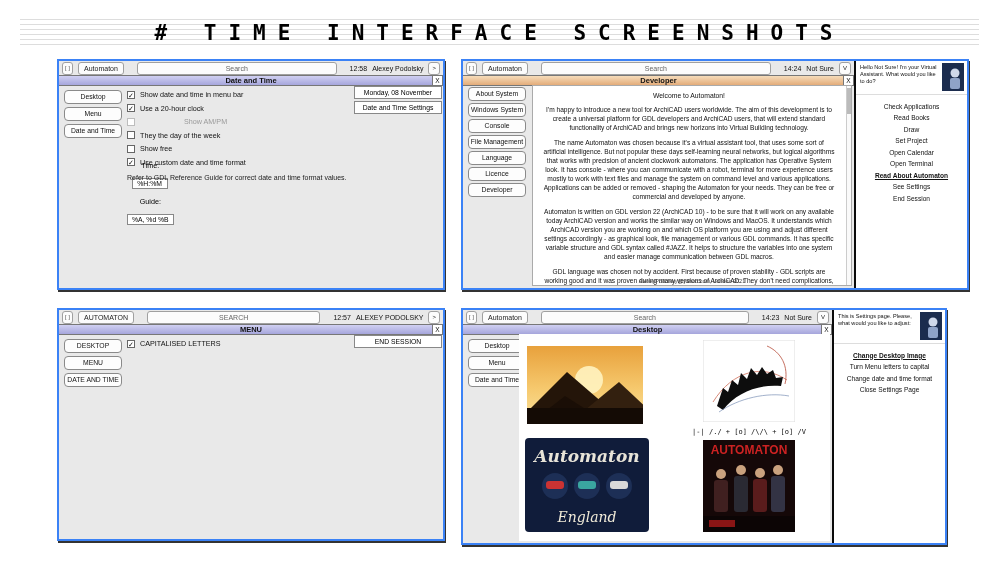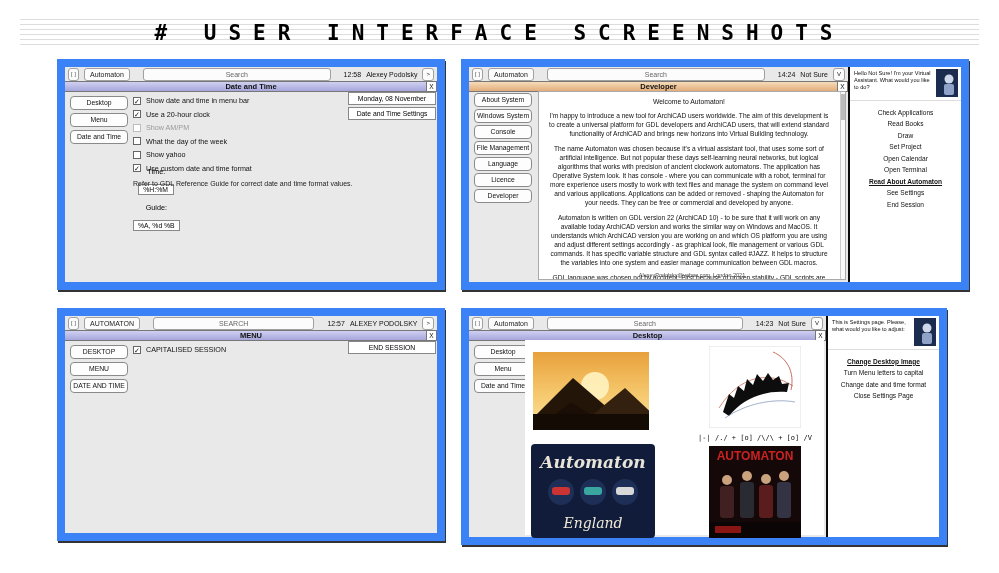--- a/index.html
+++ b/index.html
@@ -7,21 +7,21 @@
   .page { position:relative; width:999px; height:573px; overflow:hidden; background:#fff; }
 
   
   .rules { position:absolute; left:20px; right:20px; top:15px; height:34px;
            background:repeating-linear-gradient(to bottom, transparent 0 4px, #ddd 4px 5px); }
   .heading { position:absolute; left:0; right:0; top:21px; text-align:center;
              font-family:"DejaVu Sans Mono", monospace; font-size:21px; font-weight:bold;
              letter-spacing:12px; color:#000; }
 
   
-  .window { position:absolute; border:8px solid #3b82f6; background:#e9e9e9; box-shadow:1px 2px 0 #333; }
+  .window { position:absolute; border:2px solid #3b82f6; background:#e9e9e9; box-shadow:1px 2px 0 #333; }
   #win-dt   { left:57px;  top:59px;  width:388px; height:231px; }
   #win-dev  { left:461px; top:59px;  width:508px; height:231px; }
   #win-menu { left:57px;  top:308px; width:388px; height:233px; }
   #win-desk { left:461px; top:308px; width:486px; height:237px; }
   .main { position:absolute; left:0; top:0; right:0; bottom:0; }
   .main.with-assistant { right:113px; }
 
   .titlebar { display:flex; align-items:center; gap:5px; height:14px; padding:0 3px; }
   .tb-box { border:1px solid #a0a0a0; border-radius:3px; background:#fcfcfc; font-size:7px;
             line-height:9px; padding:1px 5px; color:#222; white-space:nowrap; }
@@ -44,21 +44,21 @@
               line-height:8px; padding:2px 1px; text-align:center; color:#111; }
 
   .right-btns { position:absolute; right:1px; top:25px; display:flex; flex-direction:column; gap:2px; width:88px; }
   .rbtn { border:1px solid #888; background:#fff; font-size:6.8px; padding:2px 2px; text-align:center; }
 
   .options { position:absolute; left:68px; top:29px; }
   .opt { display:flex; align-items:center; margin-bottom:4.6px; }
   .cb { width:8px; height:8px; border:1px solid #666; background:#fff; font-size:7px; line-height:7px;
         text-align:center; margin-right:5px; color:#111; }
   .opt-label { font-size:7.2px; color:#111; }
-  .opt.disabled .opt-label { color:#9a9a9a; }
+  .opt.disabled .opt-label { color:#9a9a9a;margin-left:44px; }
   .opt.disabled .cb { border-color:#bdbdbd; }
 
   .fields { position:absolute; left:68px; top:100px; display:flex; align-items:center; gap:8px; font-size:7.2px;flex-direction:column; }
   .fld { border:1px solid #888; background:#fff; padding:1px 4px; min-width:36px; font-size:6.8px; }
   .note { position:absolute; left:68px; top:113px; font-size:7px; color:#222; }
 
   
   .doc { position:absolute; left:69px; top:24px; right:2px; bottom:2px; background:#fff;
          border:1px solid #aaa; padding:4px 16px 10px 10px; text-align:center; overflow:hidden; }
   .doc-heading { font-size:6.8px; margin:2px 0 6px; color:#111; }
@@ -87,21 +87,21 @@
              font-size:7px; font-family:"DejaVu Sans Mono", monospace; color:#111; }
   .img.england  { left:6px;   top:104px; width:124px; height:94px; }
   .img.poster   { left:184px; top:106px; width:92px;  height:92px; }
 </style>
 </head>
 <body>
 
 <div class="page">
 
   <div class="rules"></div>
-  <div class="heading"># USER INTERFACE SCREENSHOTS</div>
+  <div class="heading"># TIME INTERFACE SCREENSHOTS</div>
 
   <div class="window" id="win-dt">
     <div class="main">
       <div class="titlebar">
         <span class="tb-box tb-icon">[ ]</span>
         <span class="tb-box">Automaton</span>
         <span class="tb-box tb-search">Search</span>
         <span class="tb-time">12:58</span>
         <span class="tb-user">Alexey Podolsky</span>
         <span class="tb-box tb-chev">&gt;</span>
@@ -127,25 +127,25 @@
         <div class="opt">
           <span class="cb">✓</span>
           <span class="opt-label">Use a 20-hour clock</span>
         </div>
         <div class="opt disabled">
           <span class="cb"></span>
           <span class="opt-label">Show AM/PM</span>
         </div>
         <div class="opt">
           <span class="cb"></span>
-          <span class="opt-label">What the day of the week</span>
+          <span class="opt-label">They the day of the week</span>
         </div>
         <div class="opt">
           <span class="cb"></span>
-          <span class="opt-label">Show yahoo</span>
+          <span class="opt-label">Show free</span>
         </div>
         <div class="opt">
           <span class="cb">✓</span>
           <span class="opt-label">Use custom date and time format</span>
         </div>
       </div>
       <div class="fields">
         <span>Time:</span>
         <span class="fld">%H:%M</span>
         <span>Guide:</span>
@@ -233,21 +233,21 @@
         <span class="rbtn">END SESSION</span>
       </div>
       <div class="side-btns">
         <span class="side-btn">DESKTOP</span>
         <span class="side-btn">MENU</span>
         <span class="side-btn">DATE AND TIME</span>
       </div>
       <div class="options">
         <div class="opt">
           <span class="cb">✓</span>
-          <span class="opt-label">CAPITALISED SESSION</span>
+          <span class="opt-label">CAPITALISED LETTERS</span>
         </div>
       </div>
     </div>
   </div>
 
   <div class="window" id="win-desk">
     <div class="main with-assistant">
       <div class="titlebar">
         <span class="tb-box tb-icon">[ ]</span>
         <span class="tb-box">Automaton</span>

